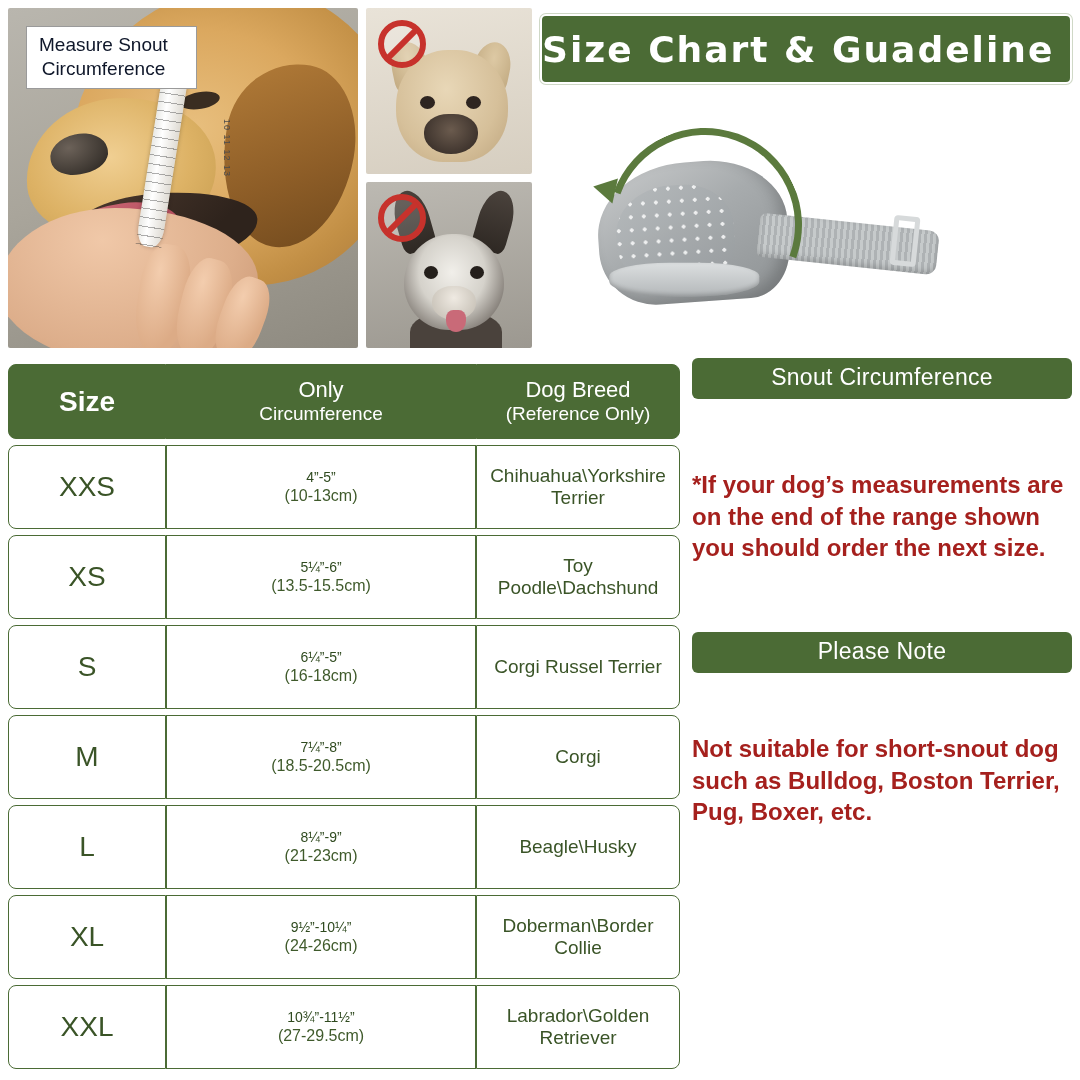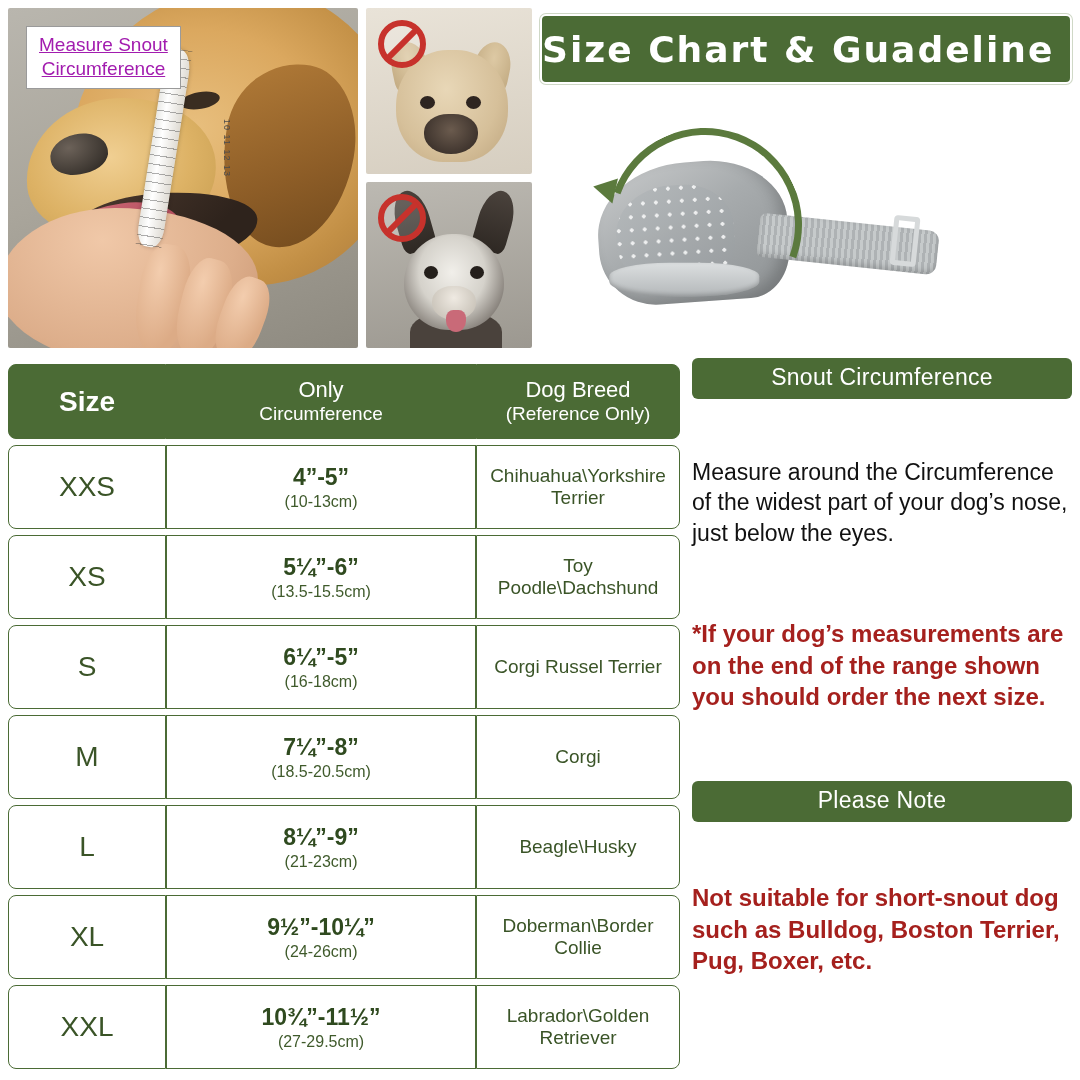--- a/index.html
+++ b/index.html
@@ -154,27 +154,26 @@
     color: #4b4b4b;
     transform: rotate(90deg);
     letter-spacing: 1px;
   }
   .measure-caption {
     position: absolute;
     left: 18px;
     top: 18px;
     background: #ffffff;
     border: 1px solid #9a9a9a;
-    padding: 6px 12px 7px 12px;
+    padding: 6px 28px 7px 12px;
     font-size: 19px;
     line-height: 1.25;
-    color: #a21caf;
+    color: #0f172a;
     text-align: center;
     font-family: "Liberation Sans", sans-serif;
-    text-decoration: underline;
   }
 
   
   .thumb-col {
     display: flex;
     flex-direction: column;
     gap: 8px;
     width: 166px;
   }
   .thumb {
@@ -453,22 +452,22 @@
     border-left: 1px solid #4b6b35;
     border-right: 1px solid #4b6b35;
   }
   td.c-breed {
     border-radius: 0 8px 8px 0;
     border-left: none;
     font-size: 19px;
   }
   .inch {
     display: block;
-    font-size: 23px;
-    font-weight: bold;
+    font-size: 14px;
+    font-weight: normal;
     color: #2f4a1f;
   }
   .cm {
     display: block;
     font-size: 16px;
     color: #3f5a2b;
     margin-top: 2px;
   }
 
   
@@ -647,20 +646,19 @@
               <span class="cm">(27-29.5cm)</span>
             </td>
             <td class="c-breed">Labrador\Golden Retriever</td>
           </tr>
         </tbody>
       </table>
     </div>
 
     <div class="notes">
       <div class="note-header">Snout Circumference</div>
-      <div class="note-body">Measure around the Circumference of the widest part of your dog’s nose, just below the eyes.</div>
       <div class="warn-text">*If your dog’s measurements are on the end of the range shown you should order the next size.</div>
       <div class="note-header second">Please Note</div>
       <div class="warn-text second">Not suitable for short-snout dog such as Bulldog, Boston Terrier, Pug, Boxer, etc.</div>
     </div>
 
   </div>
 </div>
 
 </body></html>

